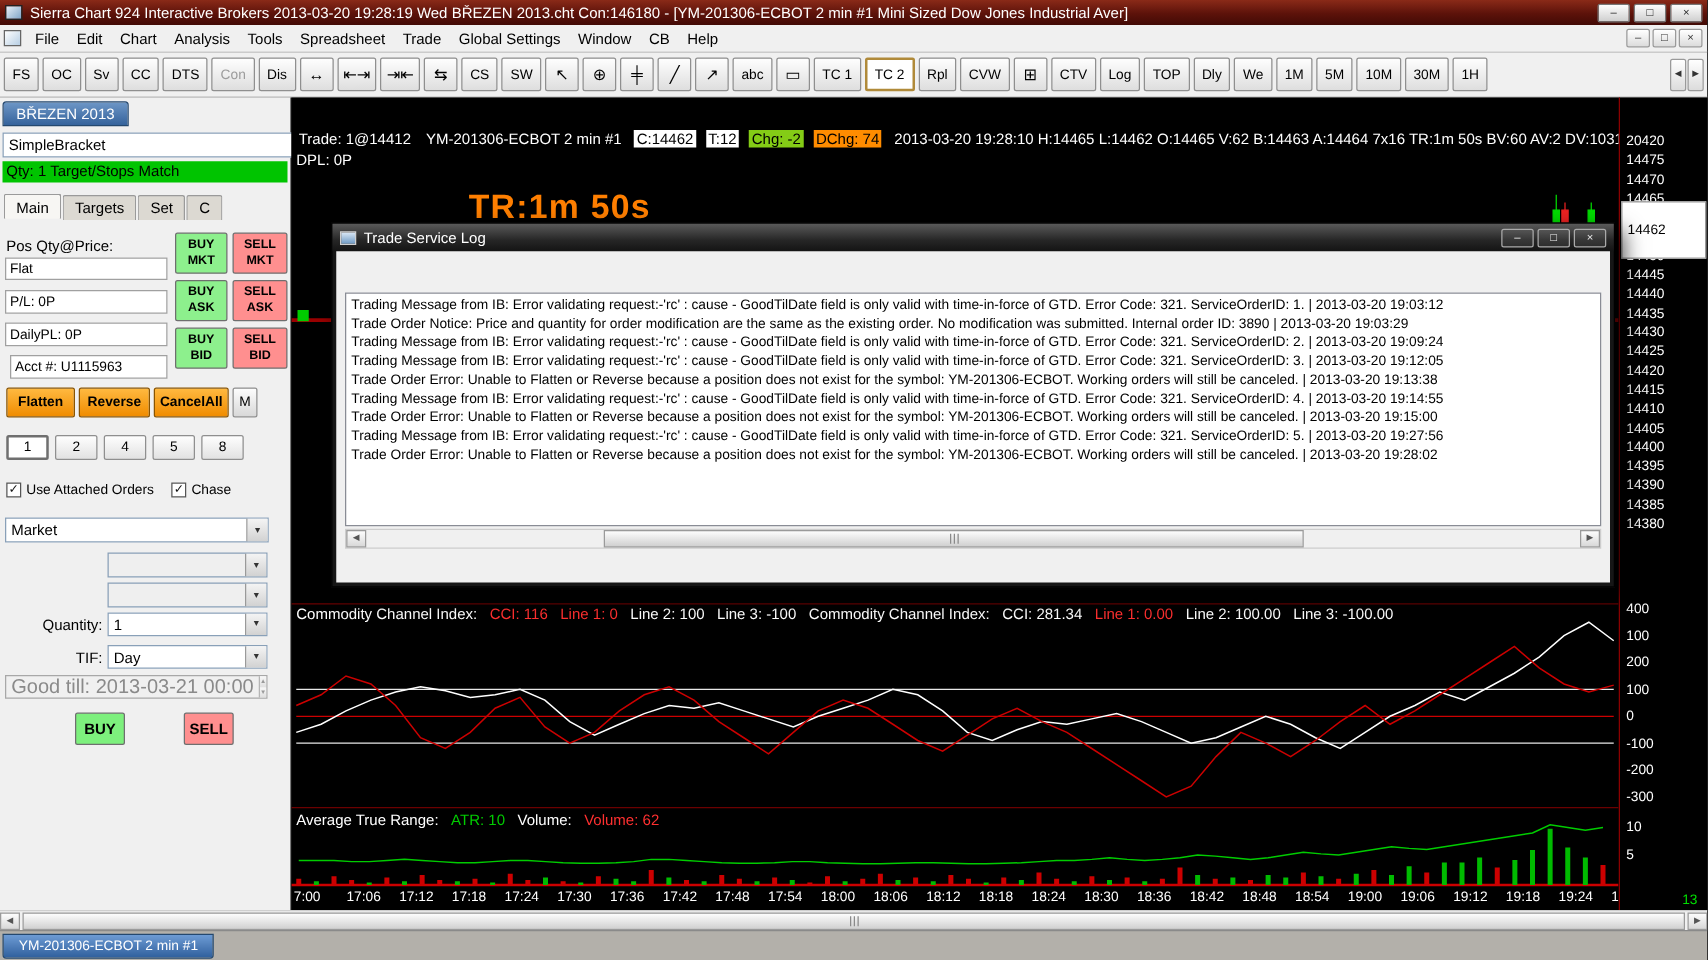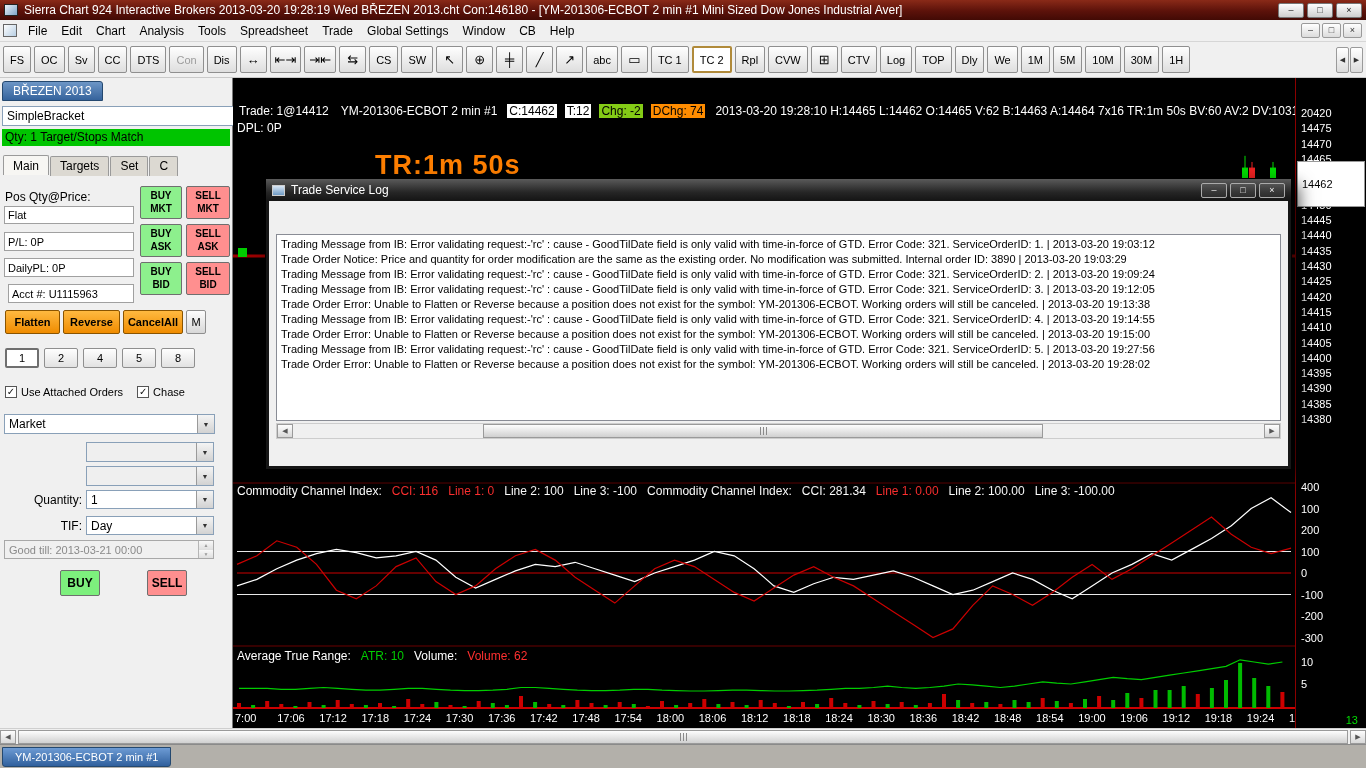--- a/index.html
+++ b/index.html
@@ -89,21 +89,21 @@
   .combo.market{left:4px;top:336px;width:211px;}
   .combo.empty1{left:86px;top:364px;width:128px;}
   .combo.empty2{left:86px;top:388px;width:128px;}
   .rowlabel{position:absolute;font-size:12px;text-align:right;width:78px;left:4px;}
   .lb-qty{top:415px;}
   .lb-tif{top:441px;}
   .combo.qty{left:86px;top:412px;width:128px;height:19px;}
   .combo.tif{left:86px;top:438px;width:128px;height:19px;}
   .goodtill{left:4px;top:462px;width:210px;height:19px;position:absolute;background:#f0f0f0;
     border:1px solid #a8a8a8;display:flex;align-items:stretch;}
-  .goodtill .val{flex:1;color:#8a8a8a;font-size:11px;display:flex;align-items:center;padding:0 4px;white-space:nowrap;}
+  .goodtill .val{flex:1;color:#8a8a8a;font-size:16px;display:flex;align-items:center;padding:0 4px;white-space:nowrap;}
   .spin{width:15px;display:flex;flex-direction:column;border-left:1px solid #b5b5b5;}
   .spin span{flex:1;font-size:5px;color:#9a9a9a;text-align:center;line-height:8px;background:linear-gradient(#f8f8f8,#dfdfdf);}
   .final-btn{position:absolute;top:492px;width:40px;height:26px;font-size:12px;font-weight:bold;
     border:1px solid #6f6f6f;border-radius:2px;display:flex;align-items:center;justify-content:center;}
   .final-buy{left:60px;background:#7df07d;}
   .final-sell{left:147px;background:#ff8f8f;}
 
   
   .chart{position:absolute;left:233px;top:78px;width:1062px;height:650px;background:#000;overflow:hidden;}
   #chart-svg{position:absolute;left:0;top:0;z-index:1;}

